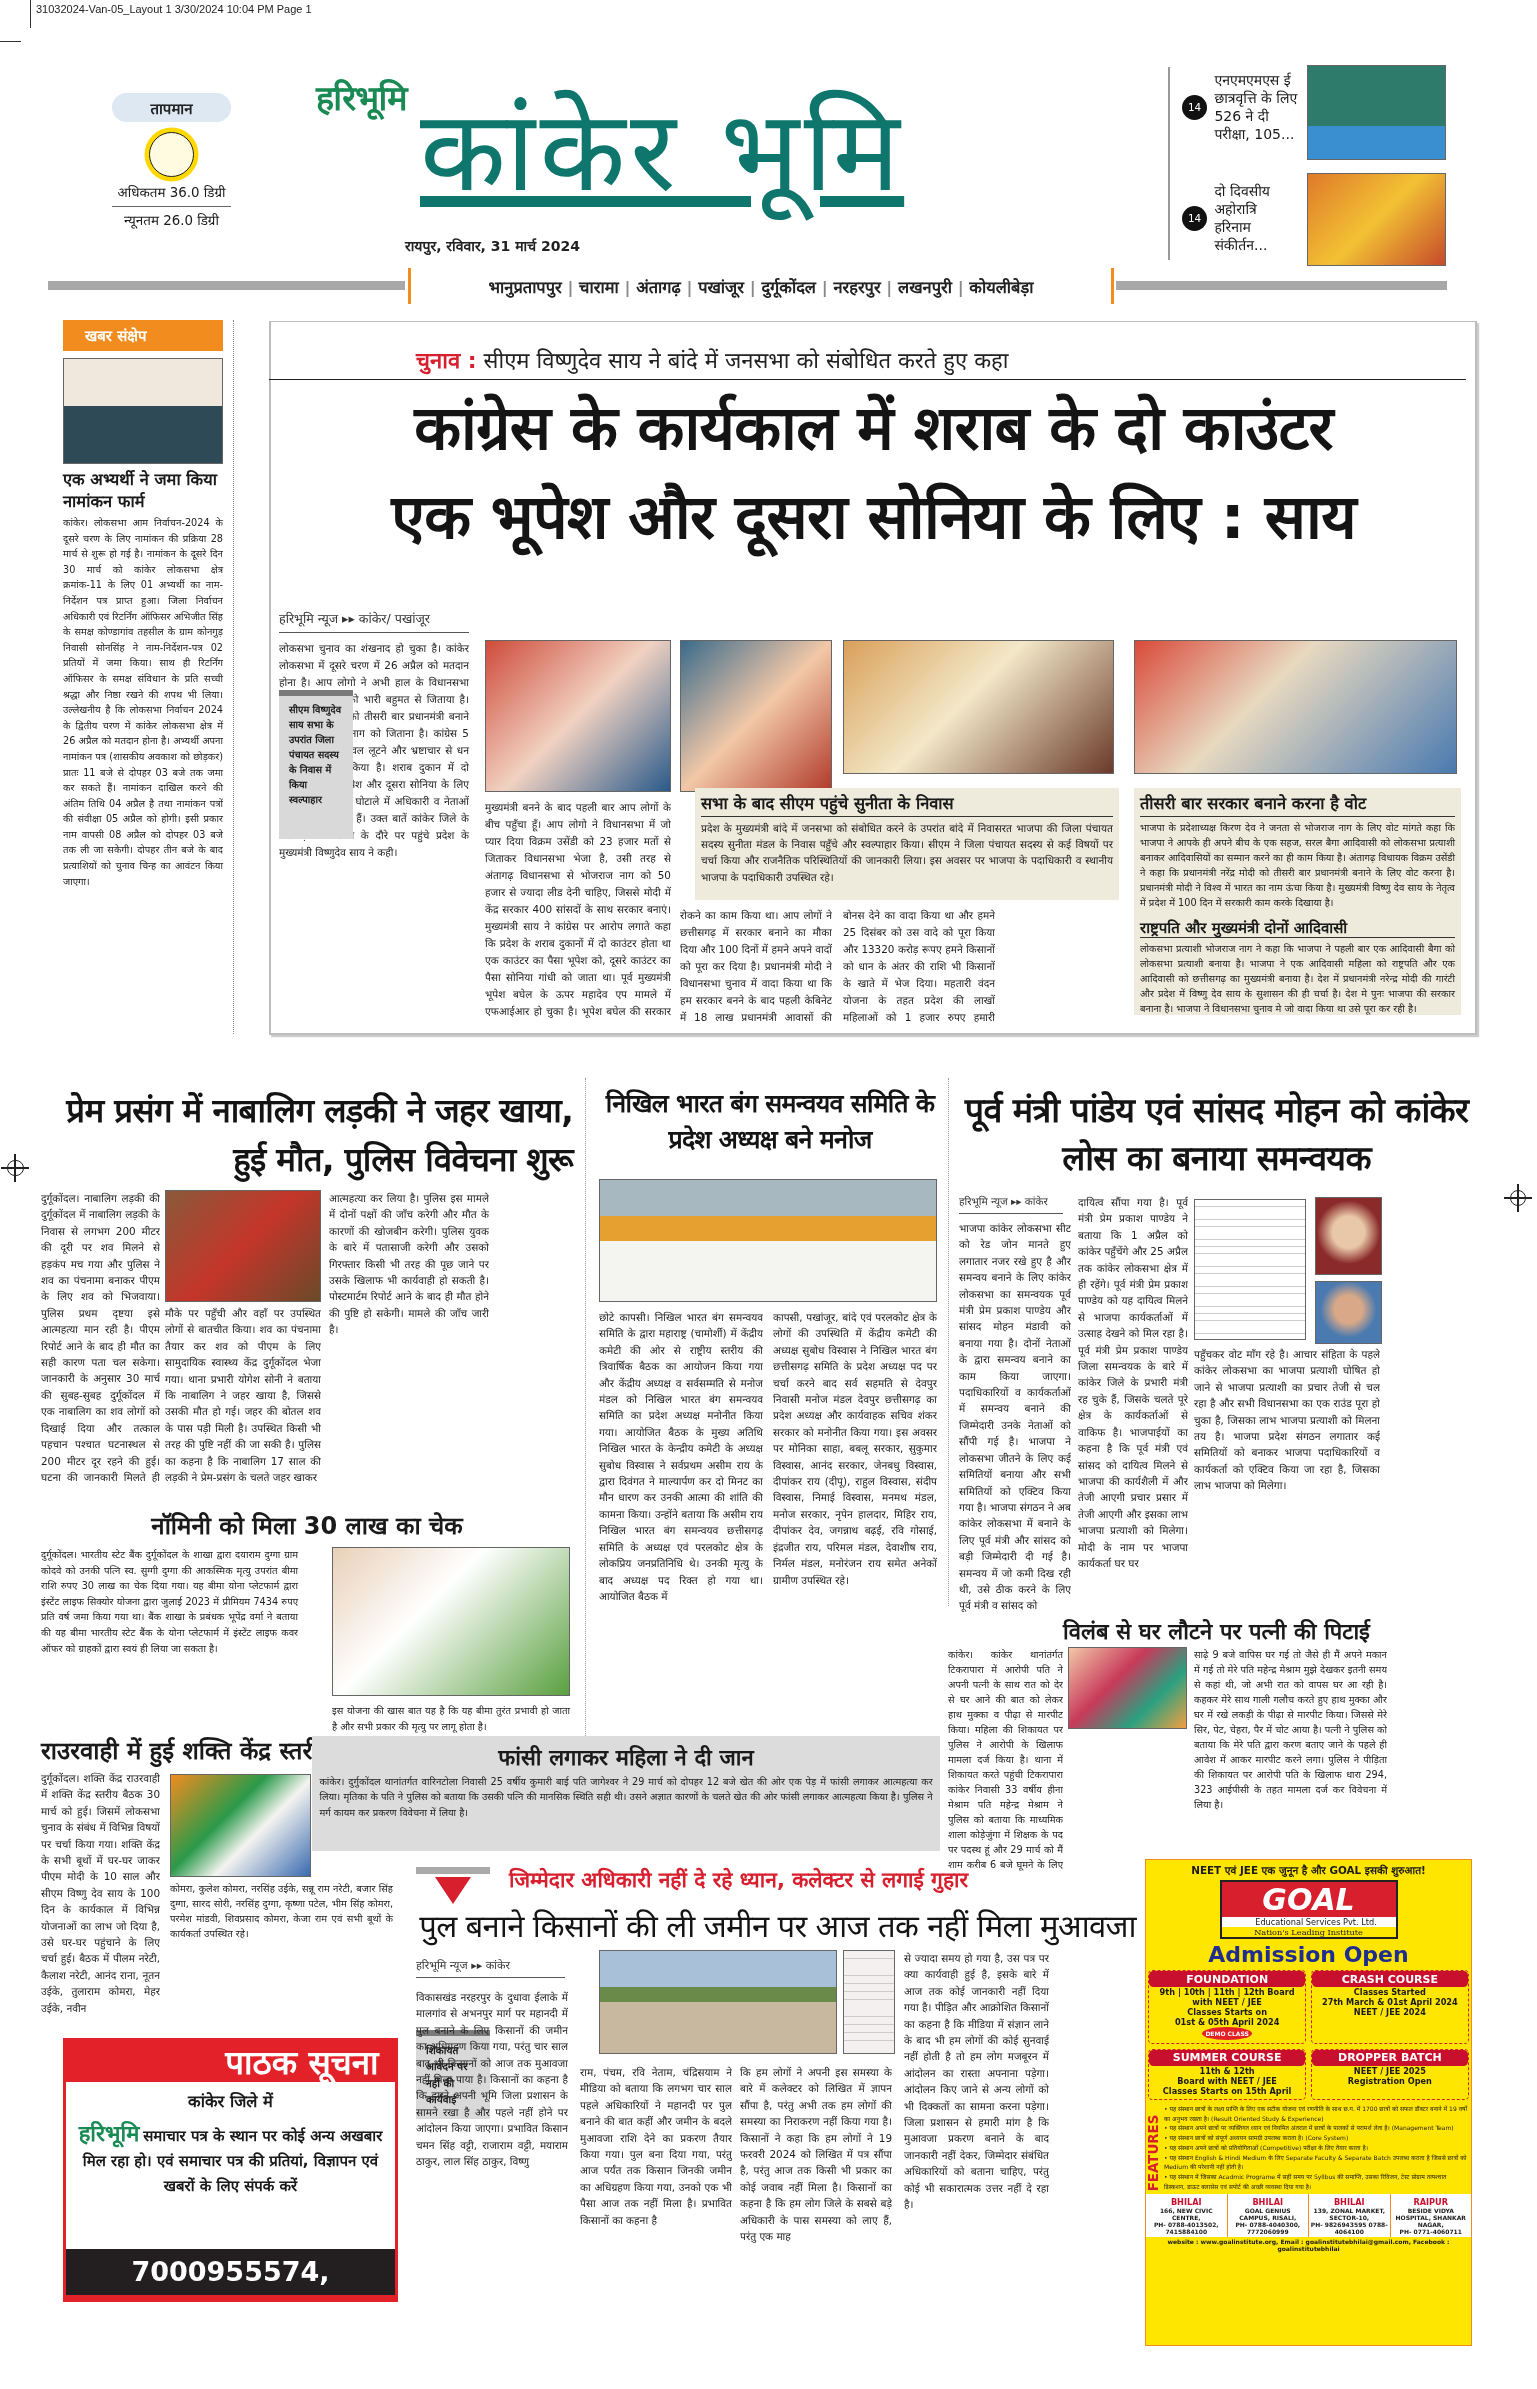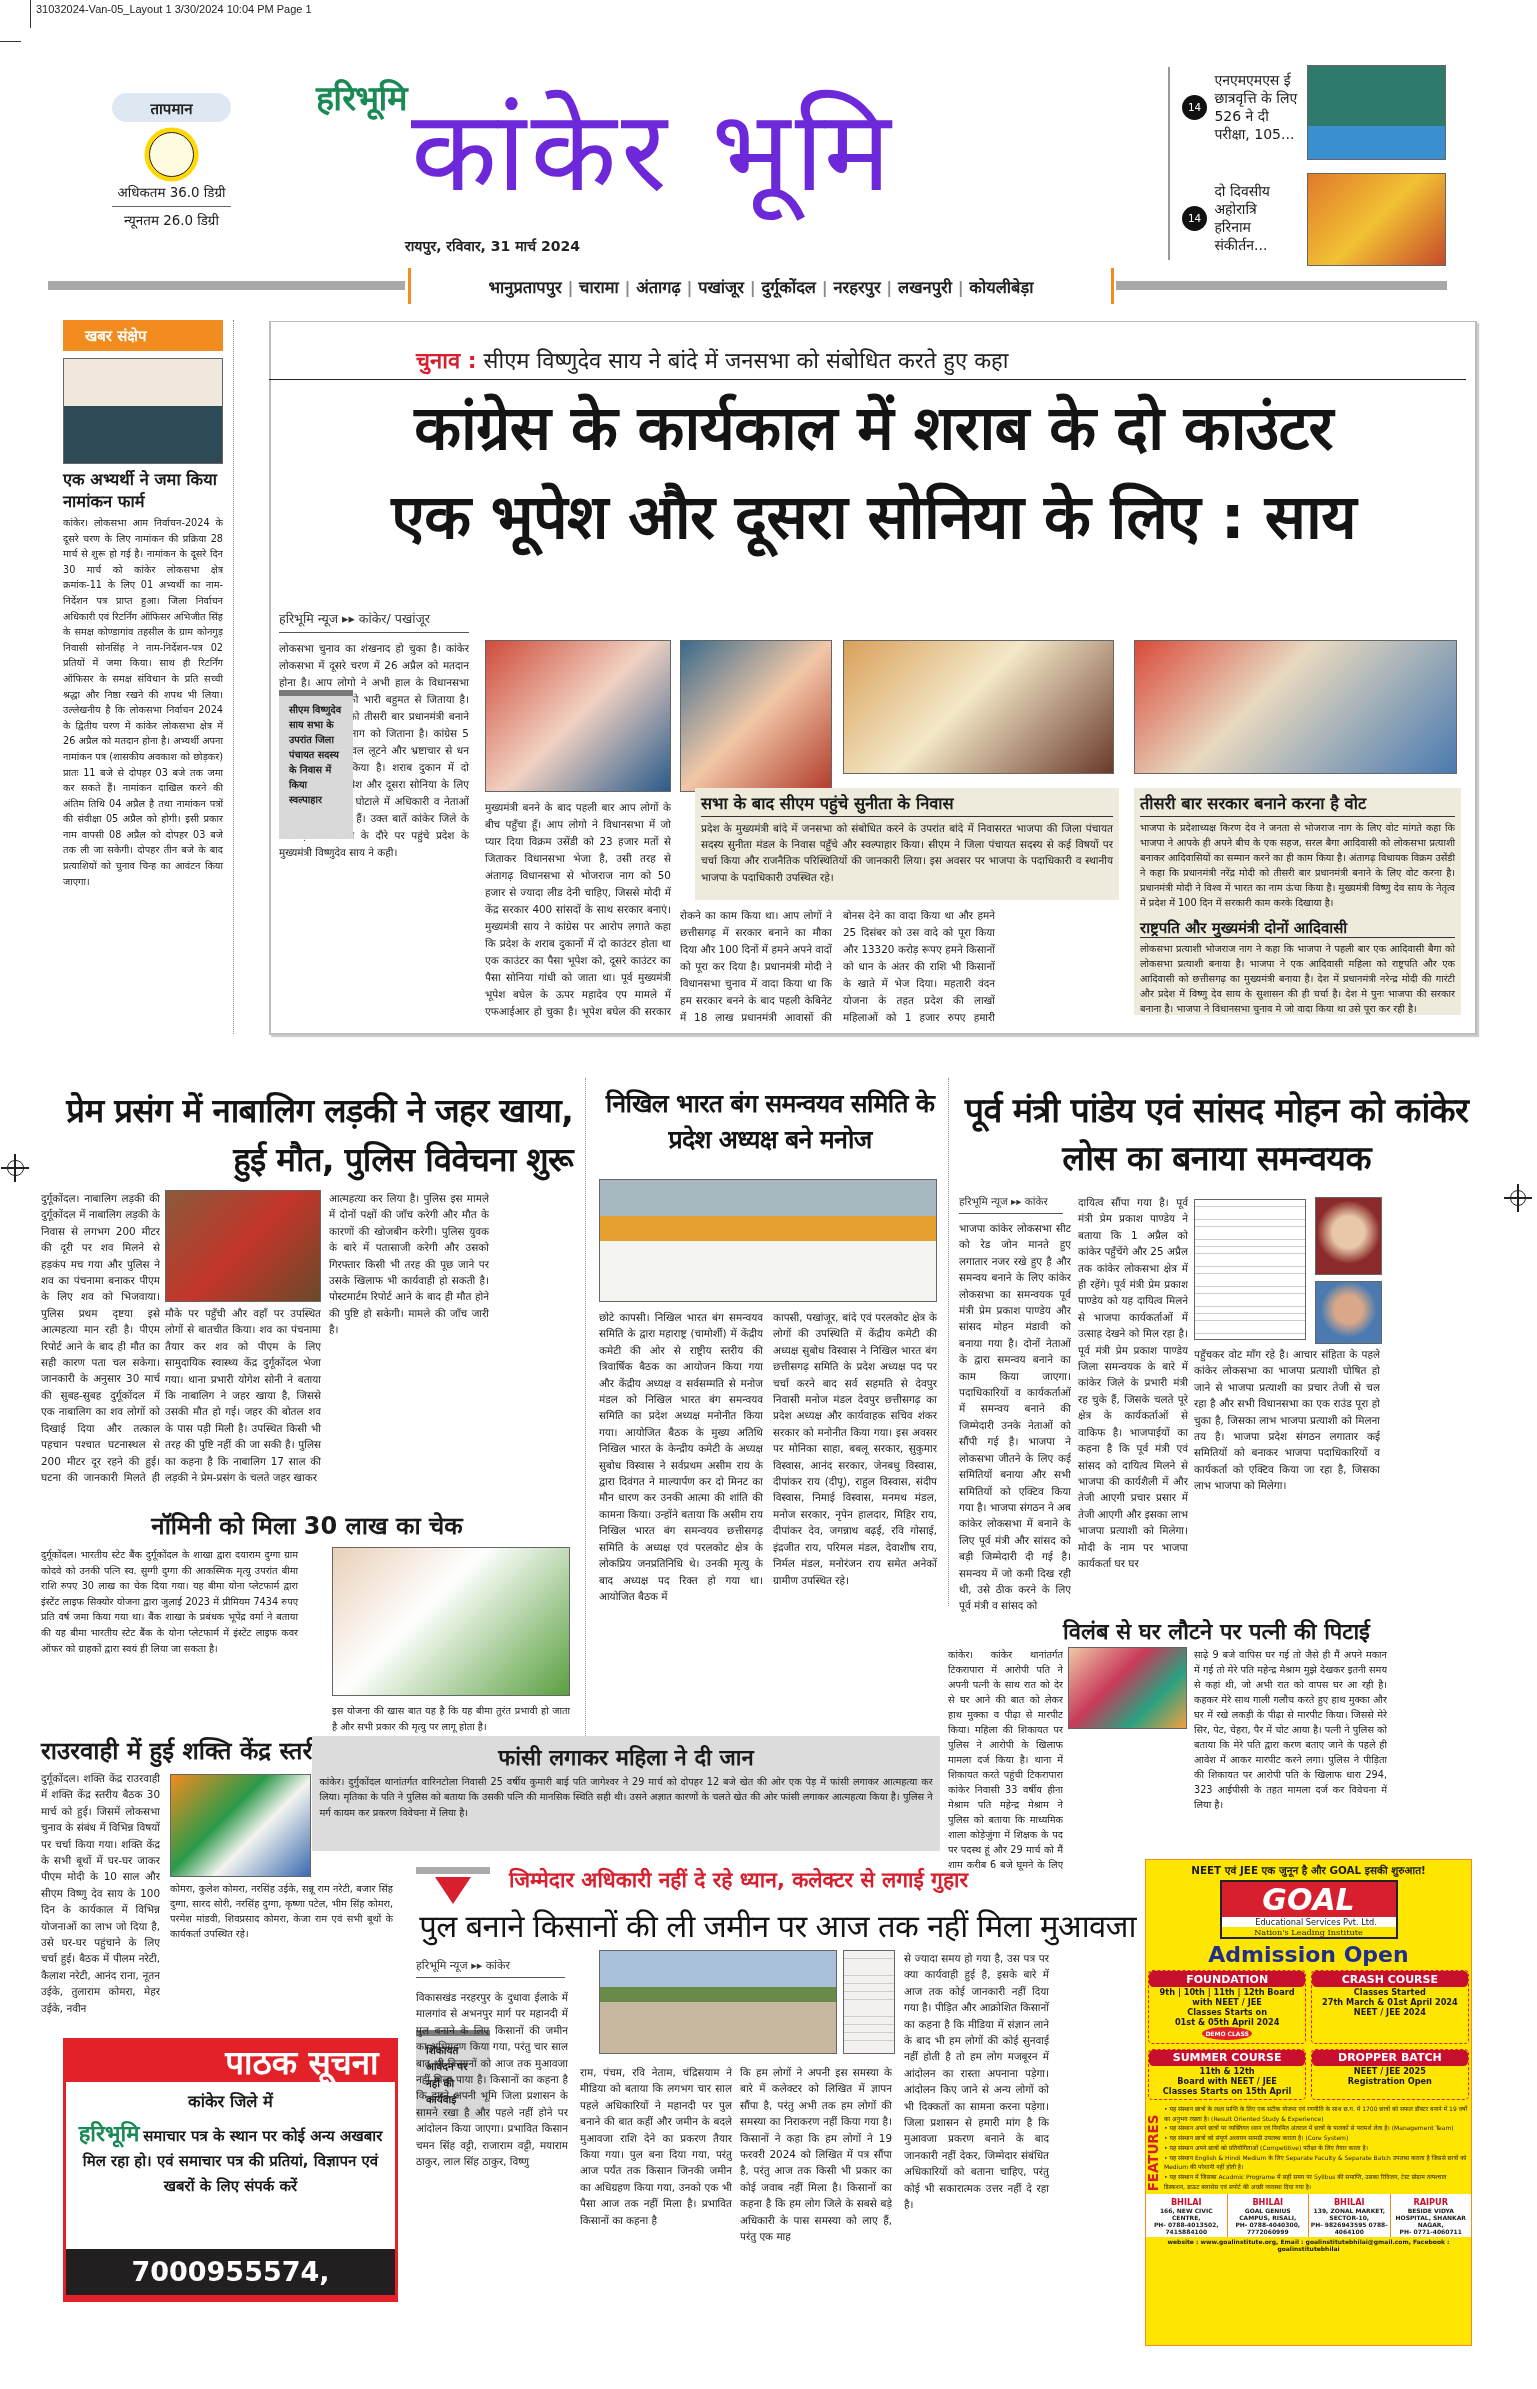--- a/index.html
+++ b/index.html
@@ -27,21 +27,21 @@
 <div class="abs" style="left:0;top:41px;width:21px;height:0.7px;background:#333;"></div>
 
 <div class="abs" style="left:112px;top:93px;width:119px;">
   <div style="background:#dde8f3;border-radius:16.4px;text-align:center;font-weight:bold;font-size:15px;padding:4.5px 0;color:#222;">तापमान</div>
   <div style="width:45px;height:45px;margin:10.4px auto 6px;border-radius:50%;background:#fffbe0;border:1.5px solid #222;box-shadow:0 0 0 4.5px #ffd800;"></div>
   <div style="text-align:center;font-size:13.4px;padding-bottom:4.5px;border-bottom:1.5px solid #666;">अधिकतम 36.0 डिग्री</div>
   <div style="text-align:center;font-size:13.4px;padding-top:4.5px;">न्यूनतम 26.0 डिग्री</div>
 </div>
 
 <div class="abs" style="left:316px;top:74px;font-size:34px;font-weight:bold;color:#1a8a55;letter-spacing:-0.7px;">हरिभूमि</div>
-<div class="abs" style="left:411px;top:88px;font-size:112px;line-height:126px;color:#6d28d9;letter-spacing:4.5px;">कांकेर भूमि</div>
+<div class="abs" style="left:420px;top:88px;font-size:112px;line-height:126px;color:#0f766e;letter-spacing:4.5px;text-decoration:underline;">कांकेर भूमि</div>
 <div class="abs" style="left:405px;top:236px;font-size:14px;font-weight:bold;color:#222;">रायपुर, रविवार, 31 मार्च 2024</div>
 <div class="rule" style="left:48px;top:281px;width:357px;height:9px;background:#a8a8a8;"></div>
 <div class="rule" style="left:1116px;top:281px;width:331px;height:9px;background:#a8a8a8;"></div>
 <div class="abs" style="left:408px;top:268px;width:706px;height:36px;border-left:3px solid #f28c1e;border-right:3px solid #f28c1e;display:flex;justify-content:center;align-items:center;">
   <span id="towns" style="font-size:16.4px;font-weight:bold;color:#222;"><span>भानुप्रतापपुर</span><span style="color: rgb(136, 136, 136);"> | </span><span>चारामा</span><span style="color: rgb(136, 136, 136);"> | </span><span>अंतागढ़</span><span style="color: rgb(136, 136, 136);"> | </span><span>पखांजूर</span><span style="color: rgb(136, 136, 136);"> | </span><span>दुर्गूकोंदल</span><span style="color: rgb(136, 136, 136);"> | </span><span>नरहरपुर</span><span style="color: rgb(136, 136, 136);"> | </span><span>लखनपुरी</span><span style="color: rgb(136, 136, 136);"> | </span><span>कोयलीबेड़ा</span></span>
 </div>
 
 <div class="abs" style="left:1168px;top:67px;width:238px;height:193px;border-left:2.2px solid #999;"></div>
 <div class="abs" style="left:1182px;top:71px;display:flex;align-items:center;gap:7.4px;">
   <span style="width:25px;height:25px;border-radius:50%;background:#111;color:#fff;font-size:10.4px;display:flex;align-items:center;justify-content:center;">14</span>

